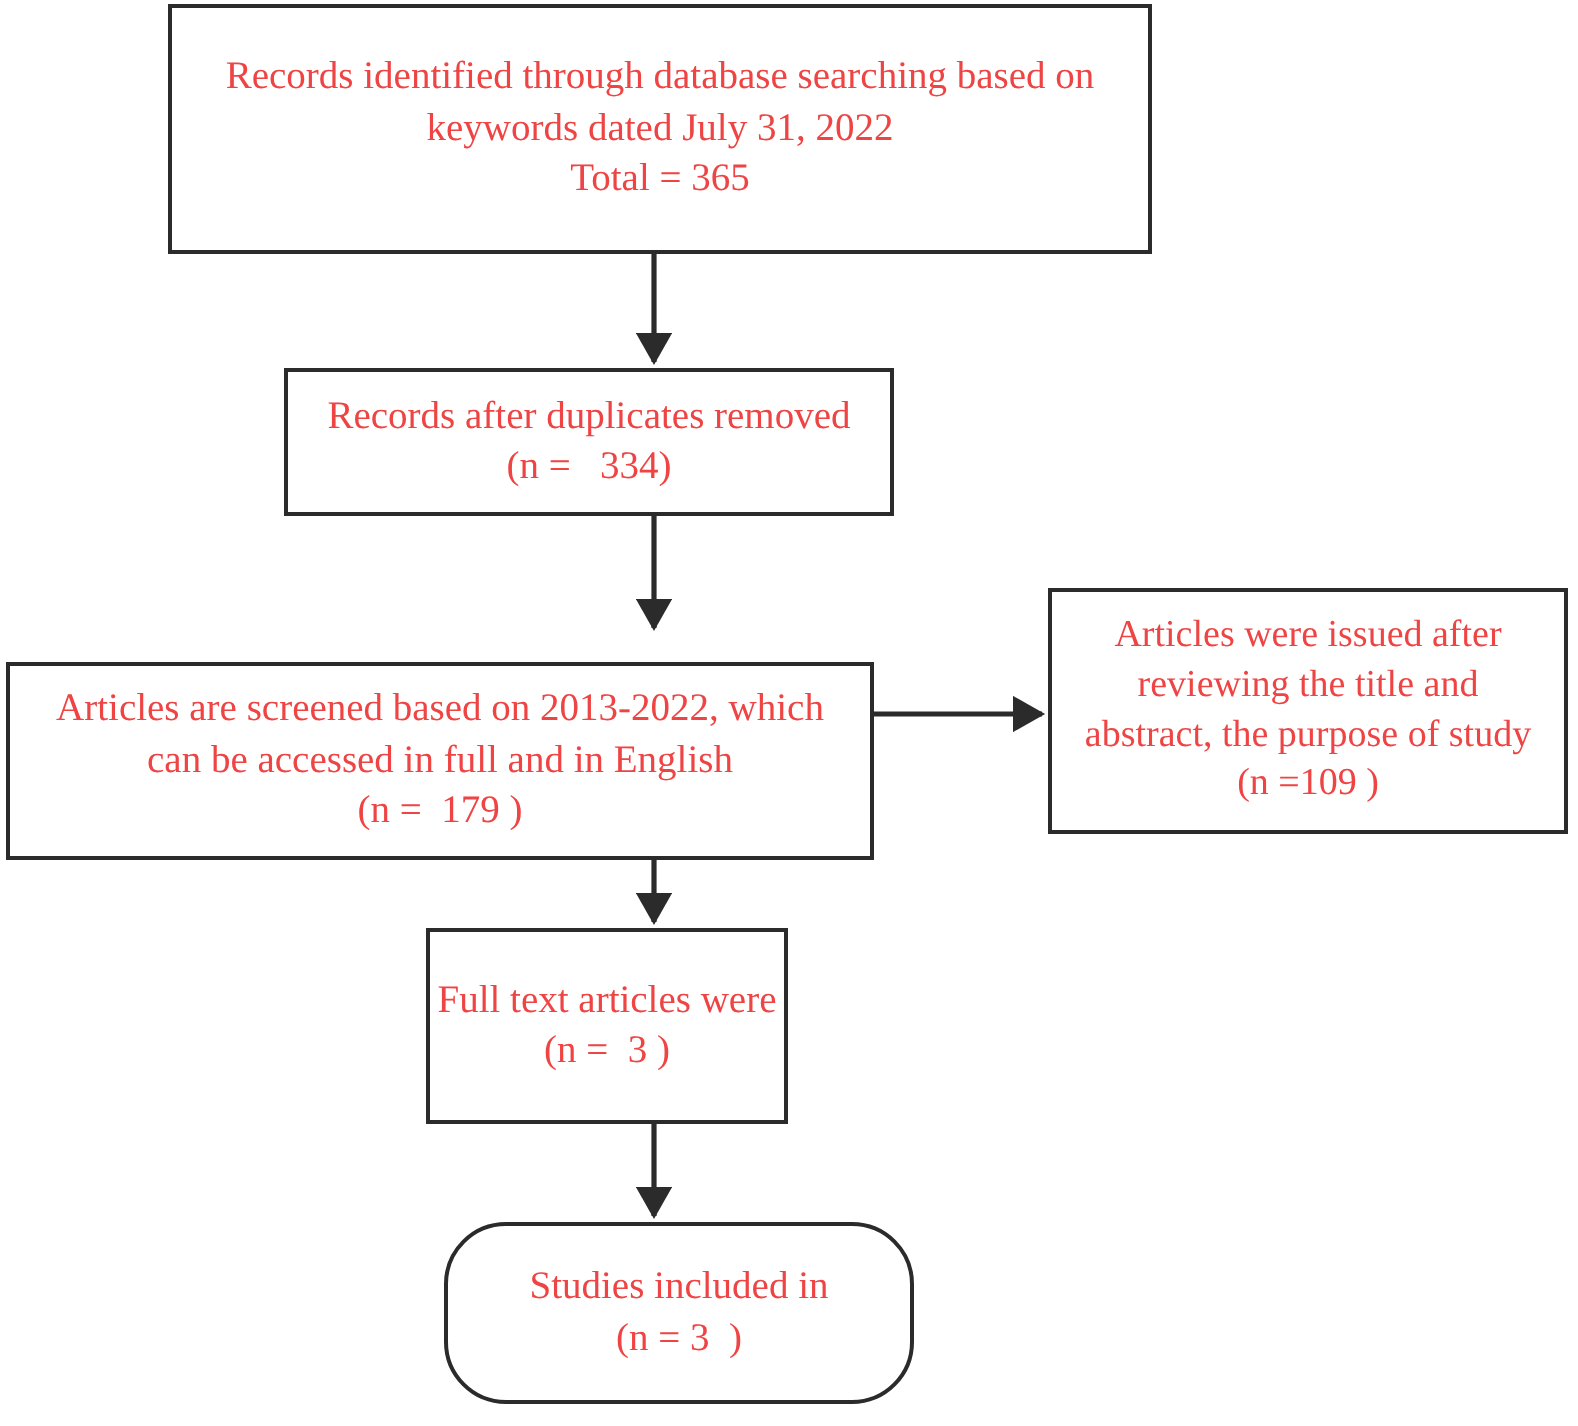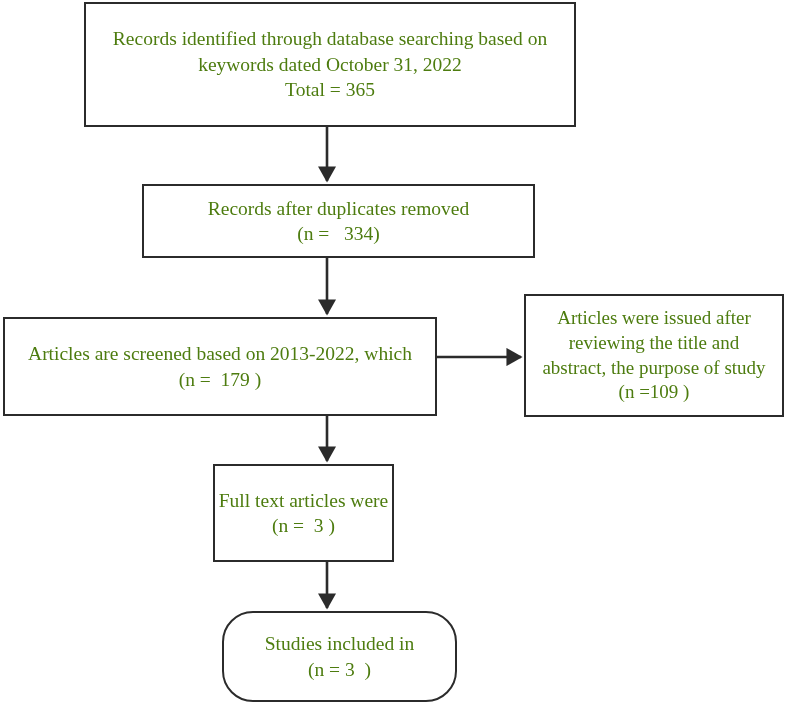--- a/index.html
+++ b/index.html
@@ -31,21 +31,21 @@
     position: absolute;
     box-sizing: border-box;
     border: 2px solid #2b2b2b;
     background: #ffffff;
     display: flex;
     flex-direction: column;
     align-items: center;
     justify-content: center;
     text-align: center;
     line-height: 1.30;
-    color: #4d7c0f;
+    color: #ef4444;
   }
   .flow-box .line {
     display: block;
     white-space: pre;
   }
   .box-identified { font-size: 19.5px; }
   .box-duplicates { font-size: 19.5px; }
   .box-screened   { font-size: 19.5px; }
   .box-excluded   { font-size: 19px; }
   .box-fulltext   { font-size: 19.5px; }
@@ -69,31 +69,32 @@
 
     <line x1="437" y1="357" x2="521" y2="357" stroke="#2b2b2b" stroke-width="2.6" marker-end="url(#arrowhead)"></line>
 
     <line x1="327" y1="416" x2="327" y2="461" stroke="#2b2b2b" stroke-width="2.6" marker-end="url(#arrowhead)"></line>
 
     <line x1="327" y1="562" x2="327" y2="608" stroke="#2b2b2b" stroke-width="2.6" marker-end="url(#arrowhead)"></line>
   </svg>
 
   <div class="flow-box box-identified" style="left:84px; top:2px; width:492px; height:125px;">
     <span class="line">Records identified through database searching based on</span>
-    <span class="line">keywords dated October 31, 2022</span>
+    <span class="line">keywords dated July 31, 2022</span>
     <span class="line">Total = 365</span>
   </div>
 
-  <div class="flow-box box-duplicates" style="left:142px; top:184px; width:393px; height:74px;">
+  <div class="flow-box box-duplicates" style="left:142px; top:184px; width:305px; height:74px;">
     <span class="line">Records after duplicates removed</span>
     <span class="line">(n =   334)</span>
   </div>
 
-  <div class="flow-box box-screened" style="left:3px; top:317px; width:434px; height:99px;">
+  <div class="flow-box box-screened" style="left:3px; top:331px; width:434px; height:99px;">
     <span class="line">Articles are screened based on 2013-2022, which</span>
+    <span class="line">can be accessed in full and in English</span>
     <span class="line">(n =  179 )</span>
   </div>
 
   <div class="flow-box box-excluded" style="left:524px; top:294px; width:260px; height:123px;">
     <span class="line">Articles were issued after</span>
     <span class="line">reviewing the title and</span>
     <span class="line">abstract, the purpose of study</span>
     <span class="line">(n =109 )</span>
   </div>
 

